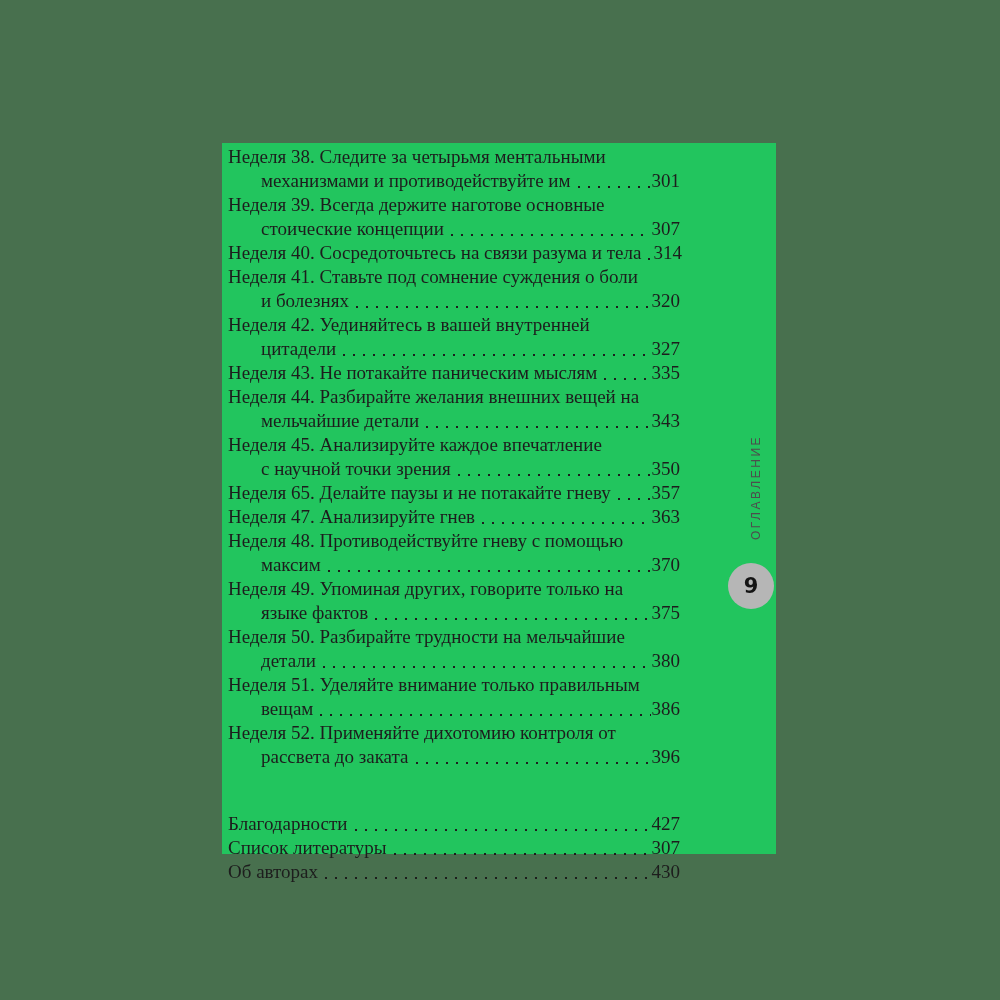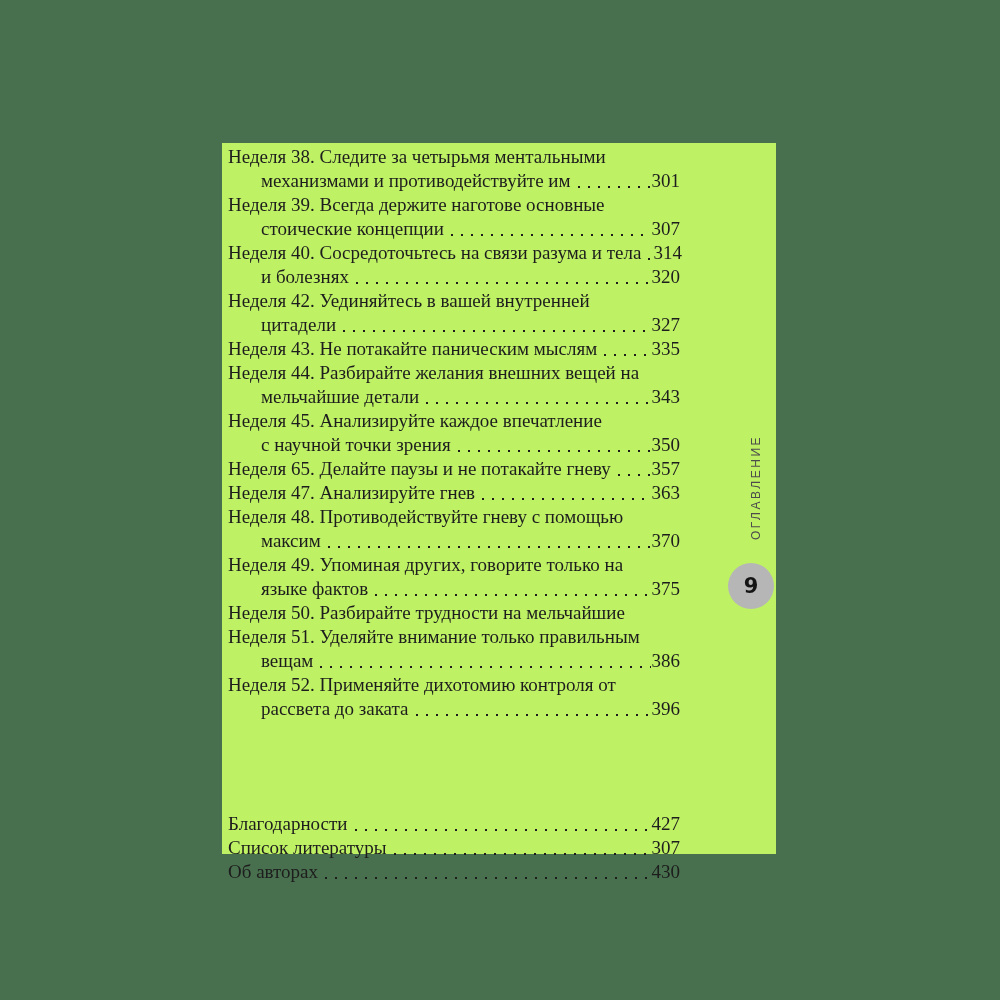--- a/index.html
+++ b/index.html
@@ -4,21 +4,21 @@
 <style>
   html,body{margin:0;padding:0;}
   body{
     width:1000px;height:1000px;position:relative;
     background:#48704e;
     font-family:"Liberation Serif","DejaVu Serif",serif;
     overflow:hidden;
   }
   .paper{
     position:absolute;left:222px;top:143px;width:554px;height:711px;
-    background:#bef264;
+    background:#22c55e;
   }
   .toc{
     position:absolute;left:6px;top:2px;width:452px;
     color:#1d1d1d;font-size:19px;
   }
   .row{display:flex;line-height:24px;}
   .row .t{white-space:nowrap;}
   .cont{padding-left:33px;}
   .dots{
     flex:1 1 auto;min-width:8px;margin-left:3px;margin-right:1px;
@@ -70,20 +70,23 @@
         </div>
       </div>
       <div>
         <div class="row">
           <span class="t">Неделя 40. Сосредоточьтесь на связи разума и тела</span>
           <span class="dots"></span>
           <span class="pgnum">314</span>
         </div>
       </div>
       <div>
+        <div class="row">
+          <span class="t">Неделя 41. Ставьте под сомнение суждения о боли</span>
+        </div>
         <div class="row cont">
           <span class="t">и болезнях</span>
           <span class="dots"></span>
           <span class="pgnum">320</span>
         </div>
       </div>
       <div>
         <div class="row">
           <span class="t">Неделя 42. Уединяйтесь в вашей внутренней</span>
         </div>
@@ -150,20 +153,25 @@
         </div>
         <div class="row cont">
           <span class="t">языке фактов</span>
           <span class="dots"></span>
           <span class="pgnum">375</span>
         </div>
       </div>
       <div>
         <div class="row">
           <span class="t">Неделя 50. Разбирайте трудности на мельчайшие</span>
+        </div>
+        <div class="row cont">
+          <span class="t">детали</span>
+          <span class="dots"></span>
+          <span class="pgnum">380</span>
         </div>
       </div>
       <div>
         <div class="row">
           <span class="t">Неделя 51. Уделяйте внимание только правильным</span>
         </div>
         <div class="row cont">
           <span class="t">вещам</span>
           <span class="dots"></span>
           <span class="pgnum">386</span>

